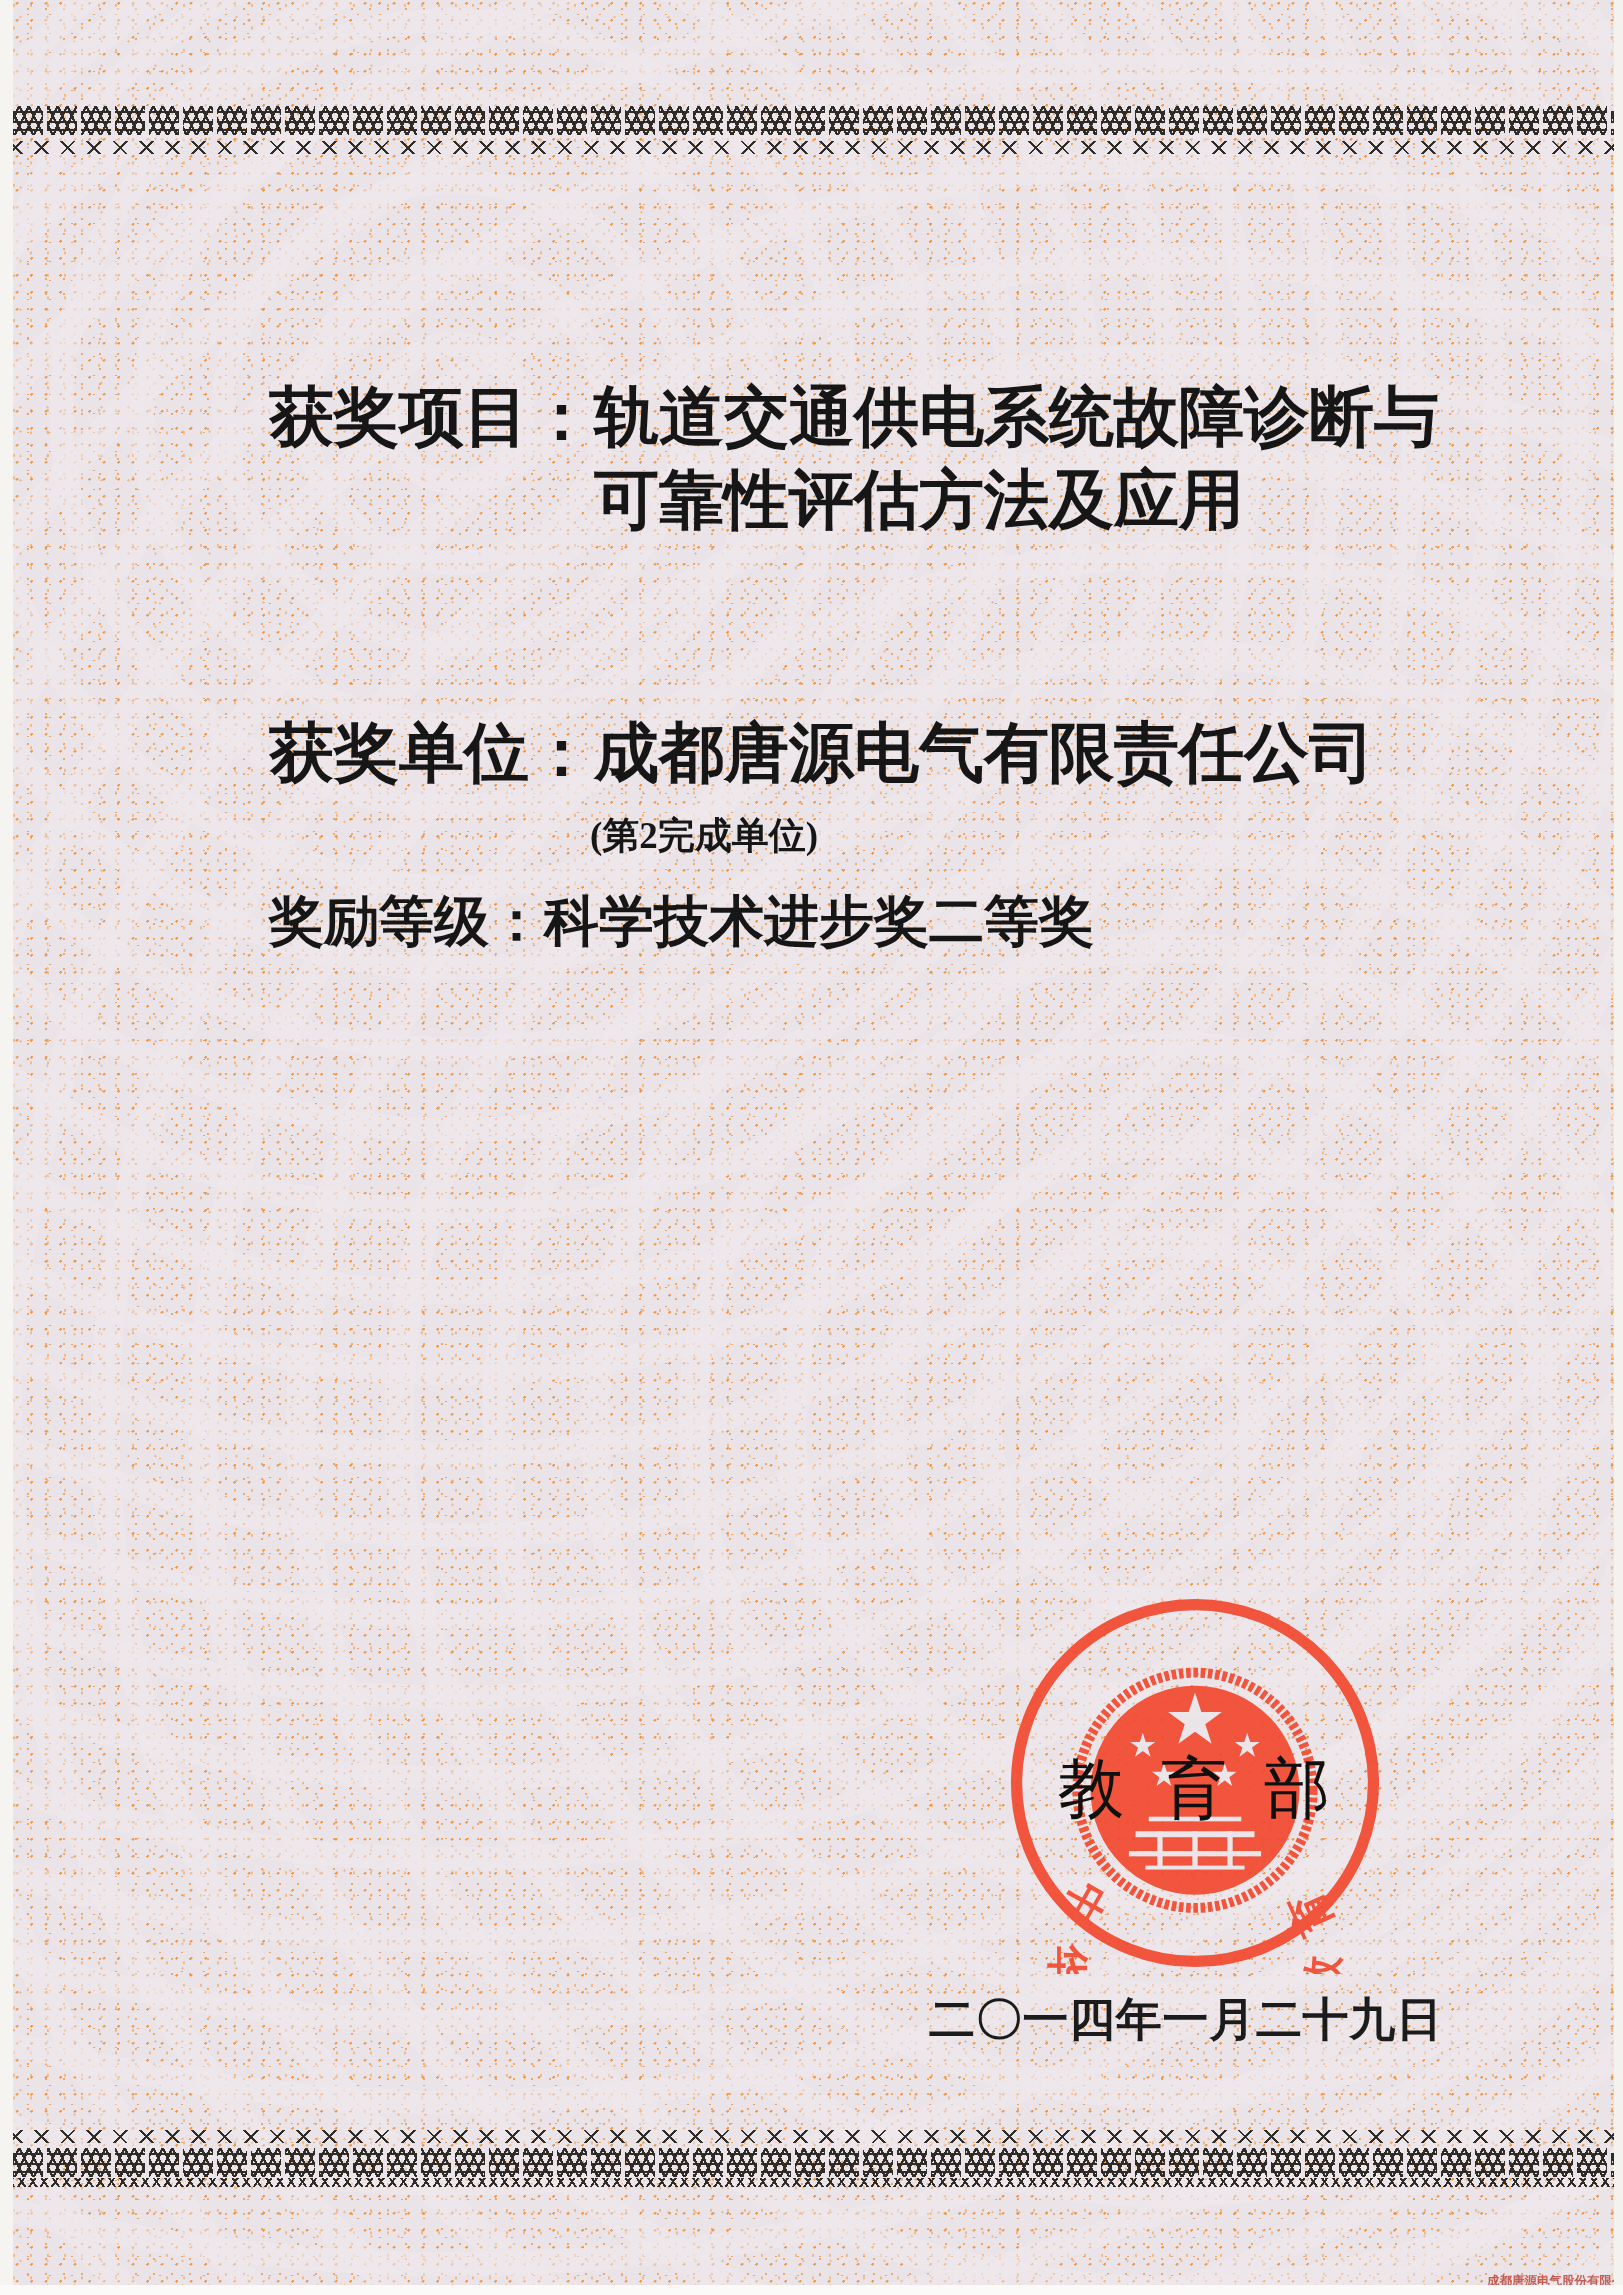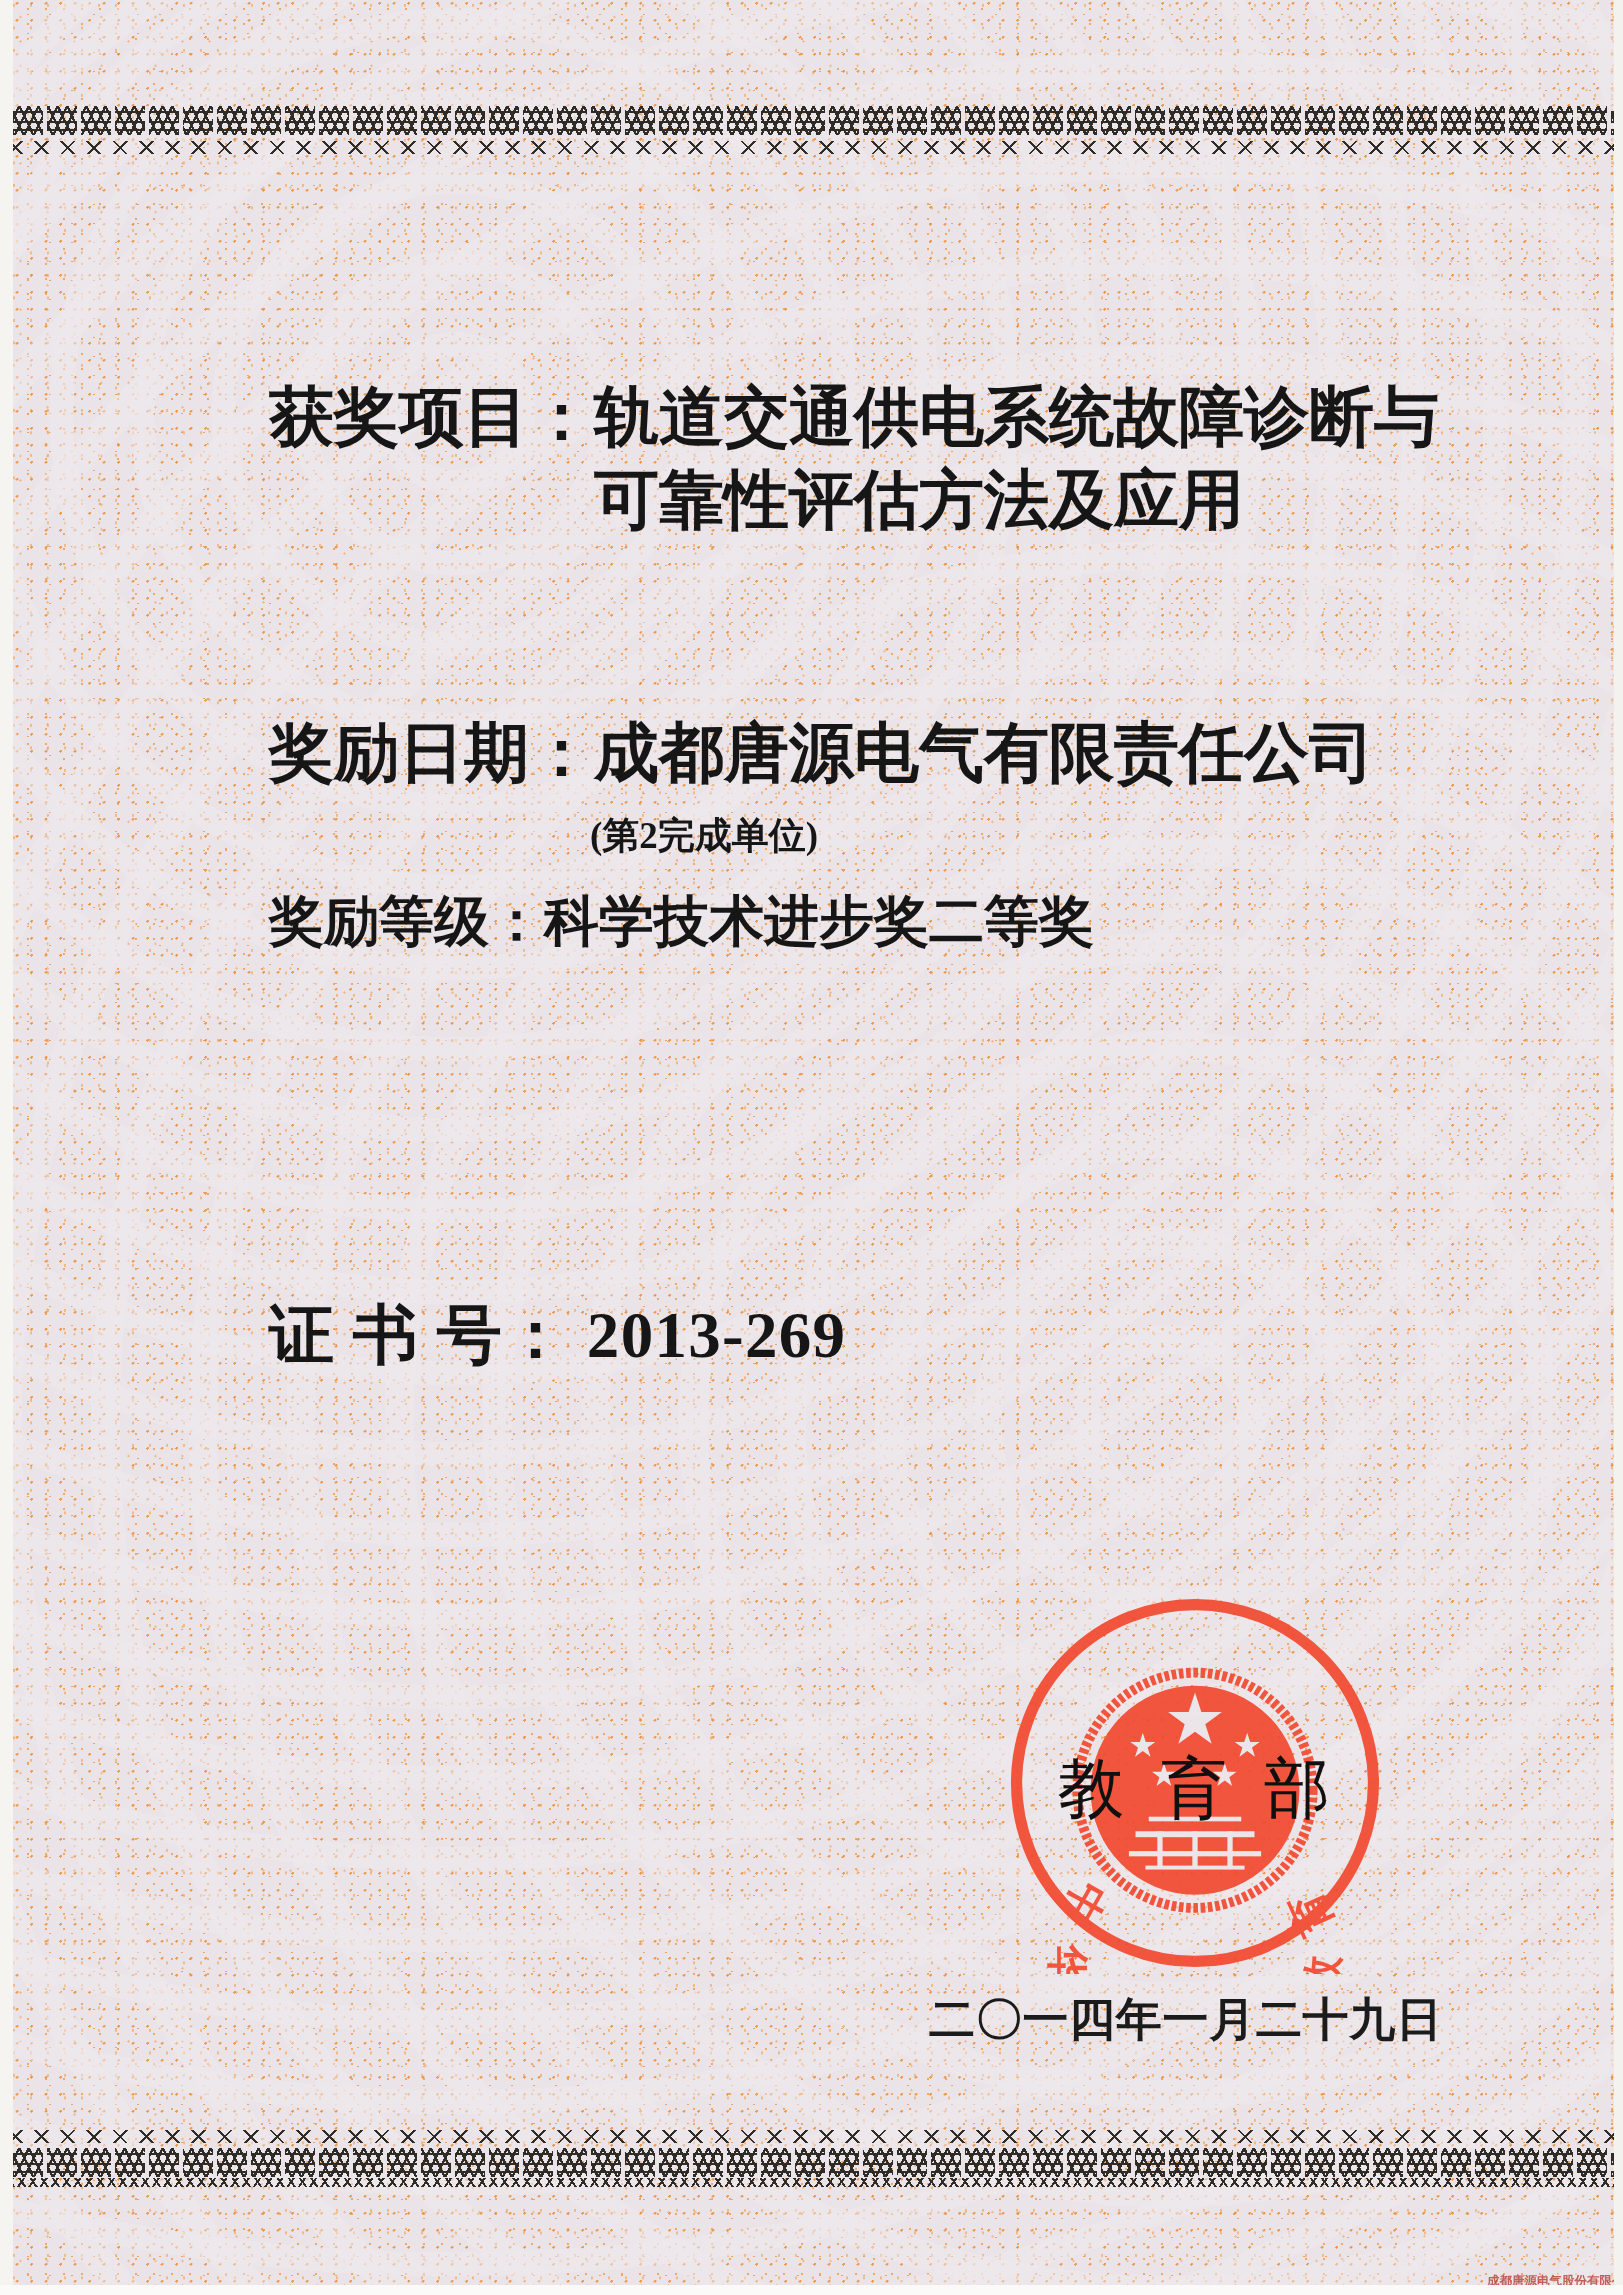--- a/index.html
+++ b/index.html
@@ -74,24 +74,23 @@
 <div id="certificate">
 
   <div class="band" id="band-top"></div>
   <div class="diamonds" id="diamonds-top"></div>
   <div class="diamonds" id="diamonds-bottom"></div>
   <div class="band" id="band-bottom"></div>
   <div class="fringe" id="fringe-bottom"></div>
 
   <div class="line" id="project-l1">获奖项目：轨道交通供电系统故障诊断与</div>
   <div class="line" id="project-l2">可靠性评估方法及应用</div>
-  <div class="line" id="unit-line">奖励日期：成都唐源电气有限责任公司</div>
+  <div class="line" id="unit-line">获奖单位：成都唐源电气有限责任公司</div>
   <div class="line" id="unit-note">(第2完成单位)</div>
   <div class="line" id="grade-line">奖励等级：科学技术进步奖二等奖</div>
-  <div class="line" id="certno-line">证 书 号： 2013-269</div>
 
   <svg id="seal" viewBox="0 0 578 578">
     <defs>
       <symbol id="star" viewBox="-1.05 -1.05 2.1 2.1">
         <polygon points="0,-1 0.225,-0.309 0.951,-0.309 0.363,0.118 0.588,0.809 0,0.382 -0.588,0.809 -0.363,0.118 -0.951,-0.309 -0.225,-0.309"></polygon>
       </symbol>
       <path id="ringpath" d="M 124.3 427.2 A 215 215 0 1 0 453.7 427.2" fill="none"></path>
     </defs>
     <circle cx="289" cy="289" r="270" fill="none" stroke="#f2492f" stroke-width="17"></circle>
     <text fill="#f2492f" font-size="64" font-weight="bold">

